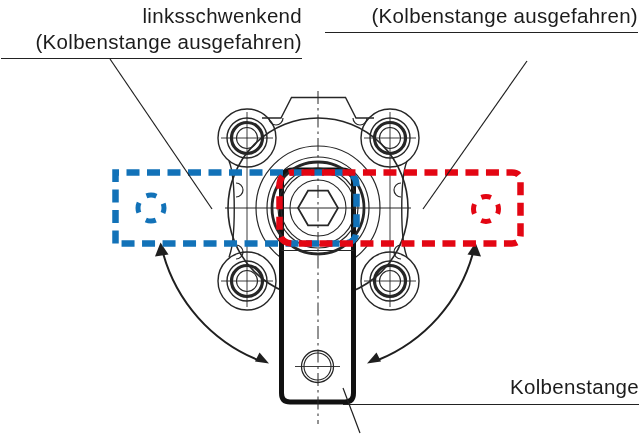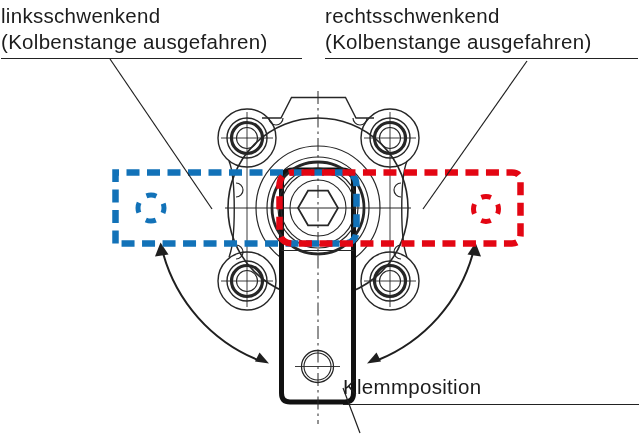--- a/index.html
+++ b/index.html
@@ -12,21 +12,21 @@
   .stage{
     position:relative;
     width:639px;height:436px;
     background:#ffffff;
     font-family:"Liberation Sans", sans-serif;
     overflow:hidden;
   }
   .stage svg{position:absolute;left:0;top:0;}
   .callout{
     position:absolute;
-    text-align:left;
+    text-align:right;
     color:var(--text);
     font-size:20.5px;
     line-height:26px;
     letter-spacing:0.3px;
     border-bottom:1.6px solid #222222;
     padding-bottom:3px;
     white-space:nowrap;
   }
   .callout .l1{display:block;}
   .callout .l2{display:block;}
@@ -147,21 +147,20 @@
       <path d="M343,388 L360,433"></path>
     </g>
   </svg>
 
   <div class="callout" id="label-left">
     <span class="l1">linksschwenkend</span>
     <span class="l2">(Kolbenstange ausgefahren)</span>
   </div>
 
   <div class="callout" id="label-right">
-    <span class="l1">rechtsschwenkend</span>
     <span class="l2">(Kolbenstange ausgefahren)</span>
   </div>
 
   <div class="callout" id="label-bottom">
-    <span class="l1">Klemmposition</span>
+    <span class="l1">Kolbenstange</span>
   </div>
 
 </div>
 
 </body></html>

